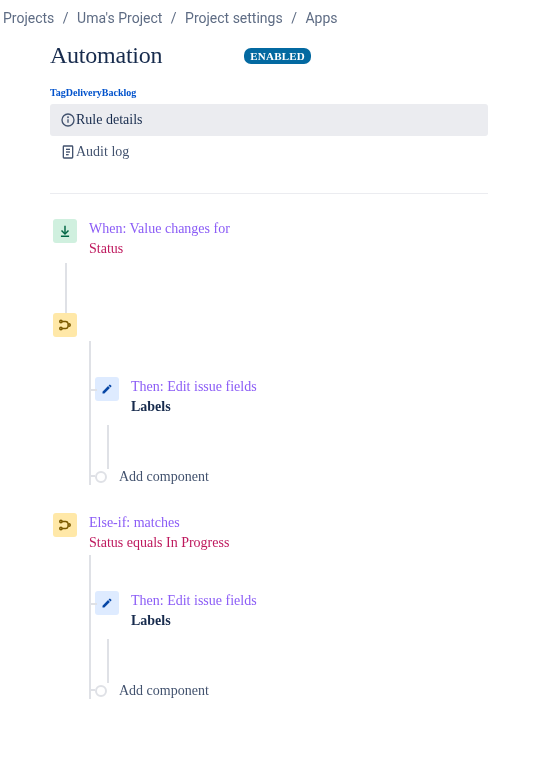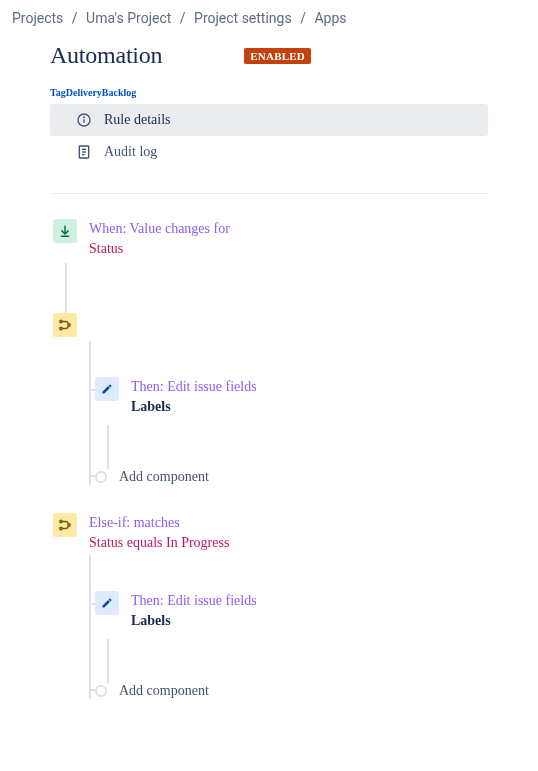--- a/index.html
+++ b/index.html
@@ -5,39 +5,39 @@
   * { box-sizing: border-box; }
   body {
     margin: 0;
     font-family: -apple-system, BlinkMacSystemFont, "Segoe UI", Roboto, sans-serif;
     font-size: 14px;
     color: #172B4D;
     background: #fff;
     width: 538px;
   }
   .breadcrumb {
-    padding: 10px 12px;
+    padding: 10px 3px;
     font-size: 14px;
     color: #5E6C84;
   }
   .breadcrumb a { color: #5E6C84; text-decoration: none; }
   .breadcrumb .sep { margin: 0 5px; color: #5E6C84; }
   .content { padding: 0 50px; font-family: Liberation Serif, serif; }
   .header-row { display: flex; align-items: center; gap: 12px; margin-top: 6px; margin-bottom: 18px;}
   h1 { font-size: 24px; font-weight: 500; margin: 0; color: #172B4D; letter-spacing: -0.01em;}
   .badge {
-    background: #c2410c; color: #fff; font-size: 11px; font-weight: 700;
-    padding: 2px 6px; border-radius: 2px; letter-spacing: 0.02em;
+    background: #0369a1; color: #fff; font-size: 11px; font-weight: 700;
+    padding: 2px 6px; border-radius: 7px; letter-spacing: 0.02em;
     margin-left: 70px;
   }
   .rule-name { color: #0052CC; font-weight: 600; font-size: 10px; margin-bottom: 6px; cursor:pointer;}
   .tab-list { margin-bottom: 25px; }
   .tab-item {
-    display: flex; align-items: center; gap: 12px;
-    padding: 8px 26px; border-radius: 3px; cursor:pointer;
+    display: flex; align-items: center; gap: 0;
+    padding: 8px 10px; border-radius: 3px; cursor:pointer;
     color: #42526E;
   }
   .tab-item.selected { background: #ebecf0; color:#172B4D; }
   .tab-item .ticon { width:16px; height:16px; display:flex; align-items:center; justify-content:center; color:#42526E;}
   .divider { border-top:1px solid #ebecf0; margin: 4px 0 25px 0;}
 
   .flow { position:relative; margin-left:3px; }
   .node { display:flex; align-items:flex-start; margin-bottom:6px; }
   .node-icon {
     width:24px; height:24px; border-radius:3px;

